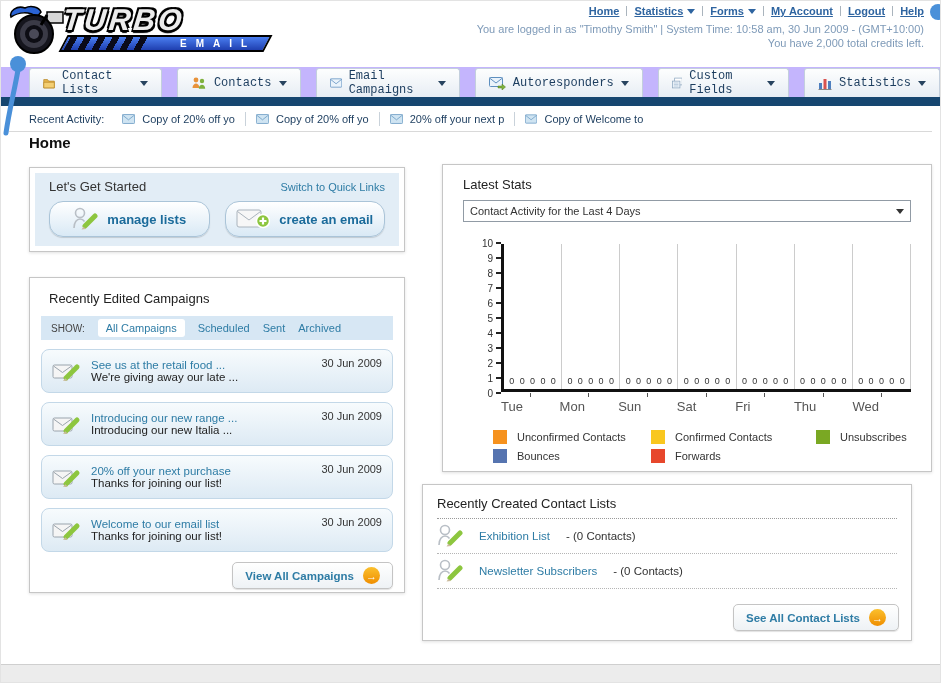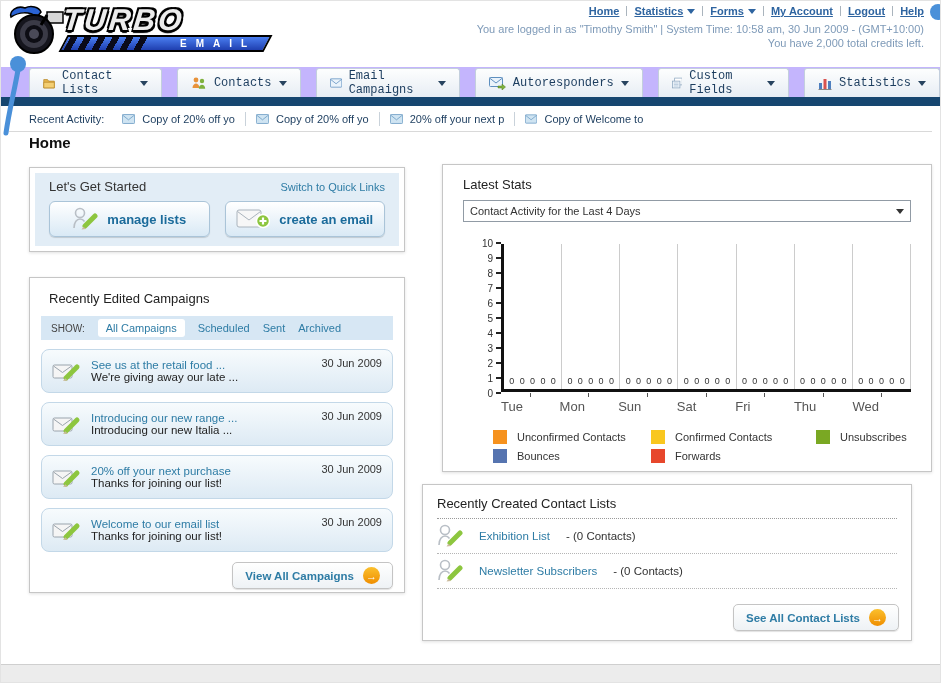--- a/index.html
+++ b/index.html
@@ -48,21 +48,21 @@
 
   
   .panel { position:absolute; background:#fff; border:1px solid #c6c6c6; box-shadow:0 1px 3px rgba(0,0,0,.12); }
   .panel-get-started { left:28px; top:166px; width:376px; height:85px; padding:5px; }
   .gs-inner { background:#e2edf6; height:100%; padding:6px 14px 8px; }
   .gs-head { display:flex; align-items:center; justify-content:space-between; }
   .gs-title { font-size:13px; color:#333; }
   .gs-link { font-size:11px; color:#2e7ca5; cursor:pointer; }
   .gs-buttons { display:flex; gap:15px; margin-top:7px; }
   .big-btn { width:165px; height:36px; display:flex; align-items:center; justify-content:center; gap:9px;
-    background:linear-gradient(#ffffff,#d9e9f5); border:1px solid #aac4d8; border-radius:6px; box-shadow:0 1px 1px rgba(0,0,0,.15);
+    background:linear-gradient(#ffffff,#d9e9f5); border:1px solid #aac4d8; border-radius:14px; box-shadow:0 1px 1px rgba(0,0,0,.15);
     color:#1b6b9b; font-size:13px; font-weight:bold; cursor:pointer; }
 
   .panel-campaigns { left:28px; top:276px; width:376px; height:316px; padding:10px 11px; }
   .camp-title { font-size:13px; color:#222; margin:3px 0 10px 8px; }
   .show-bar { background:#d7e7f4; height:24px; display:flex; align-items:center; gap:13px; padding:0 10px; font-size:11px; }
   .show-label { font-size:10px; color:#444; }
   .filter { color:#2e7ca5; cursor:pointer; }
   .filter.active { background:#fff; padding:3px 8px; border-radius:3px; }
   .camp-item { margin-top:9px; height:44px; display:flex; align-items:center; gap:9px; padding:0 10px;
     background:linear-gradient(#f7fbfd,#ddeaf4); border:1px solid #c3d8e8; border-radius:8px; }

